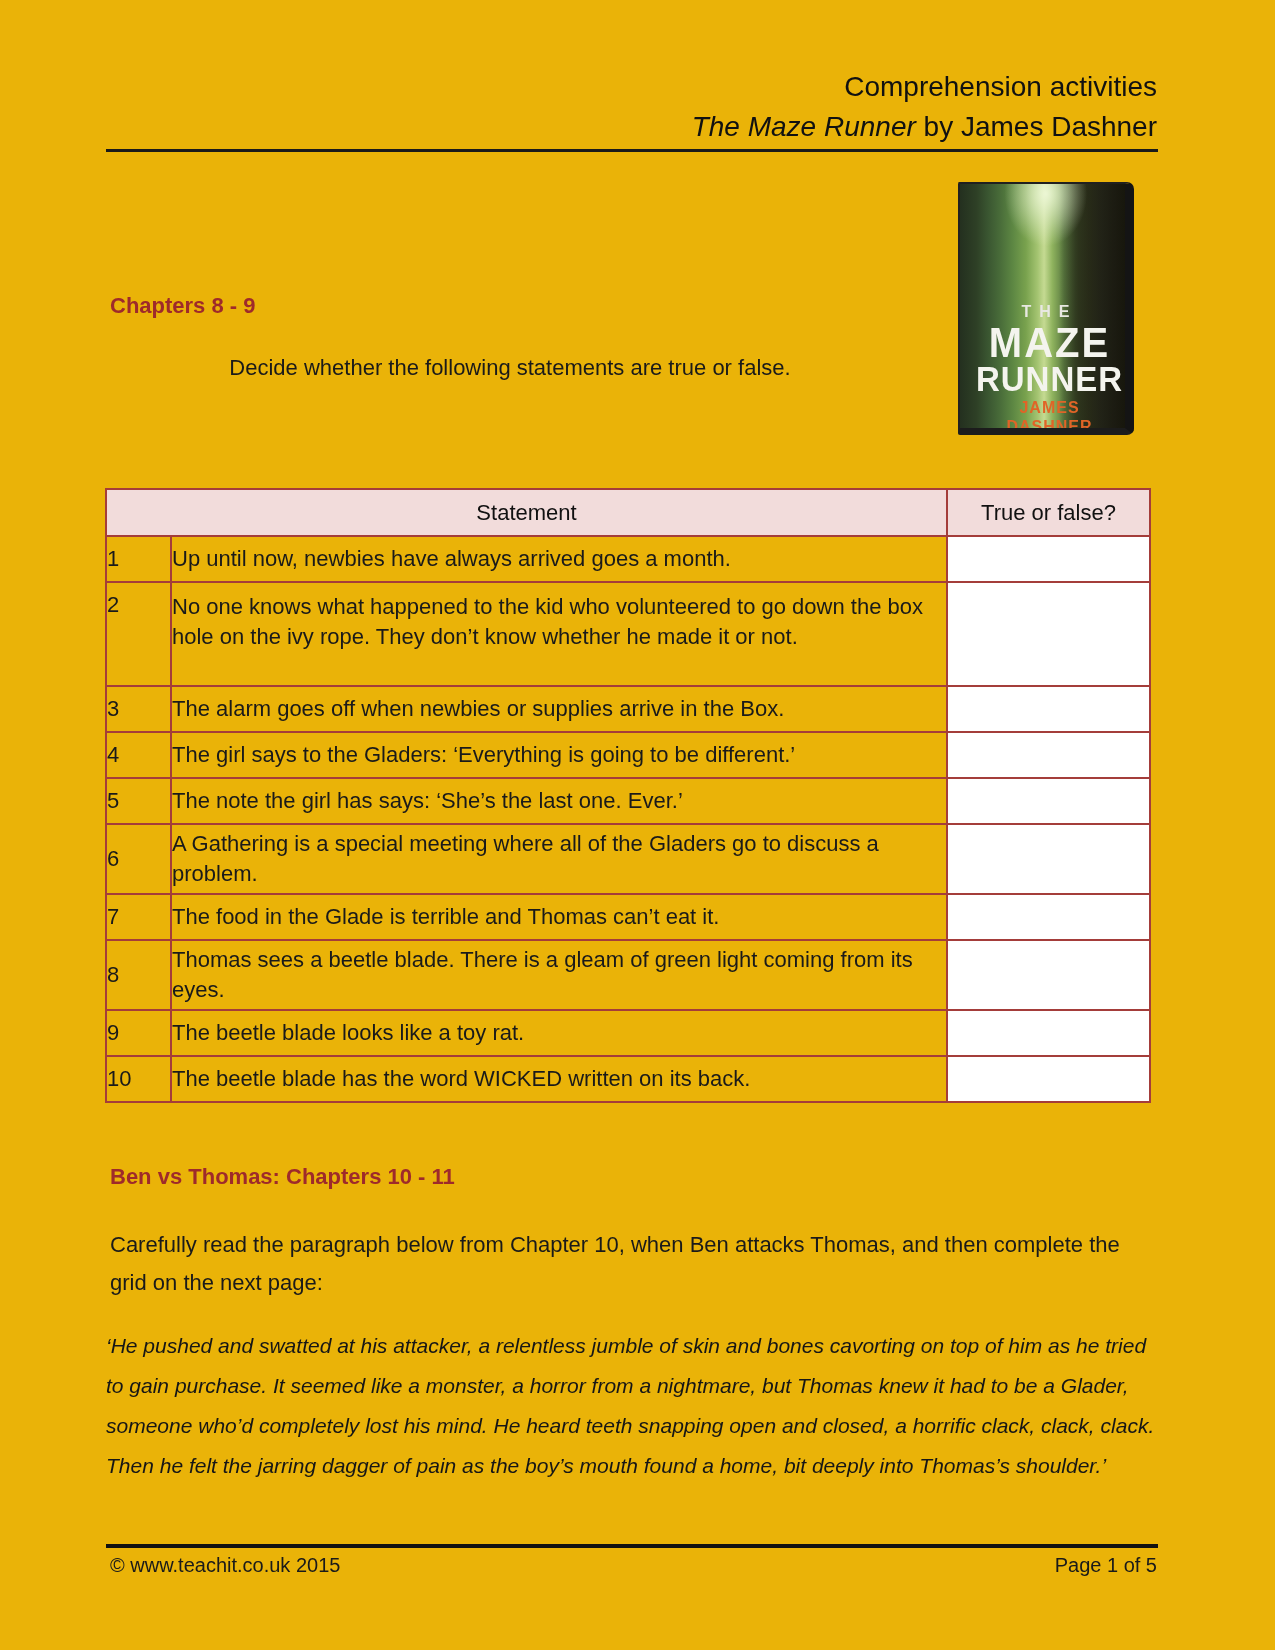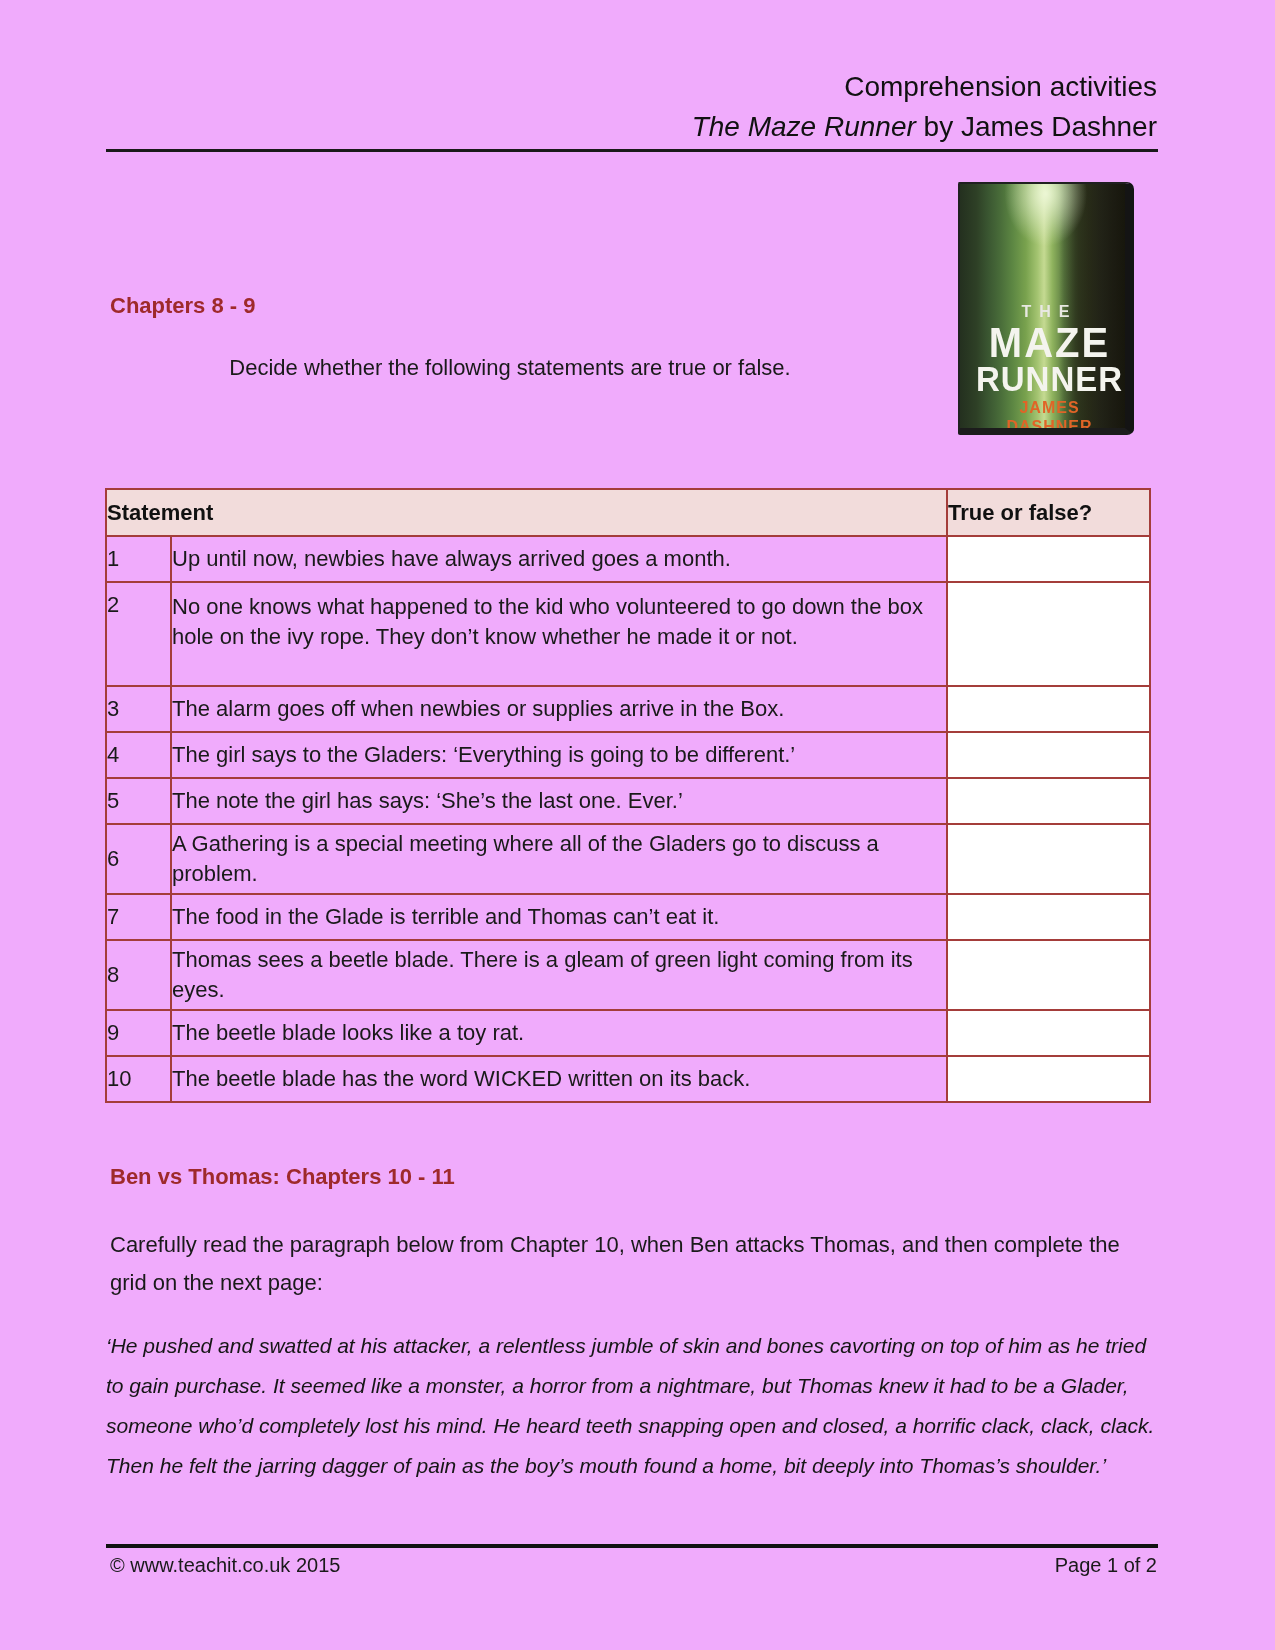--- a/index.html
+++ b/index.html
@@ -1,20 +1,20 @@
 <!DOCTYPE html>
 <html><head>
 <meta charset="utf-8">
 <style>
   html, body { margin: 0; padding: 0; background: #ffffff; }
   .page {
     position: relative;
     width: 1275px;
     height: 1650px;
-    background: #f0abfc;
+    background: #eab308;
     font-family: "Liberation Sans", sans-serif;
     color: #1a1a1a;
     overflow: hidden;
   }
   
   .hdr-line1 {
     position: absolute; top: 70px; right: 118px;
     font-size: 28px; line-height: 34px; color: #111; text-align: right;
   }
   .hdr-line2 {
@@ -99,21 +99,21 @@
   .stmt-table col.c-num { width: 65px; }
   .stmt-table col.c-stmt { width: 776px; }
   .stmt-table col.c-ans { width: 203px; }
   .stmt-table td, .stmt-table th {
     border: 2px solid #a43d3a;
     padding: 0;
   }
   .stmt-table thead th {
     background: #f2dcdb;
     height: 45px;
-    font-weight: bold; text-align: left;
+    font-weight: normal; text-align: center;
     color: #111;
   }
   .th-statement { padding-left: 73px; }
   .th-answer { padding-left: 10px; }
   .cell-num {
     vertical-align: middle; text-align: left;
     padding-left: 9px; height: 44px;
   }
   .cell-stmt {
     vertical-align: middle; text-align: left;
@@ -219,15 +219,15 @@
       </tr>
     </tbody>
   </table>
 
   <div class="section-heading heading-2">Ben vs Thomas: Chapters 10 - 11</div>
   <div class="instruction-2">Carefully read the paragraph below from Chapter 10, when Ben attacks Thomas, and then complete the grid on the next page:</div>
   <div class="quote">‘He pushed and swatted at his attacker, a relentless jumble of skin and bones cavorting on top of him as he tried to gain purchase. It seemed like a monster, a horror from a nightmare, but Thomas knew it had to be a Glader, someone who’d completely lost his mind. He heard teeth snapping open and closed, a horrific clack, clack, clack. Then he felt the jarring dagger of pain as the boy’s mouth found a home, bit deeply into Thomas’s shoulder.’</div>
 
   <div class="ftr-rule"></div>
   <div class="ftr-left">© www.teachit.co.uk 2015</div>
-  <div class="ftr-right">Page 1 of 2</div>
+  <div class="ftr-right">Page 1 of 5</div>
 
 </div>
 
 </body></html>

